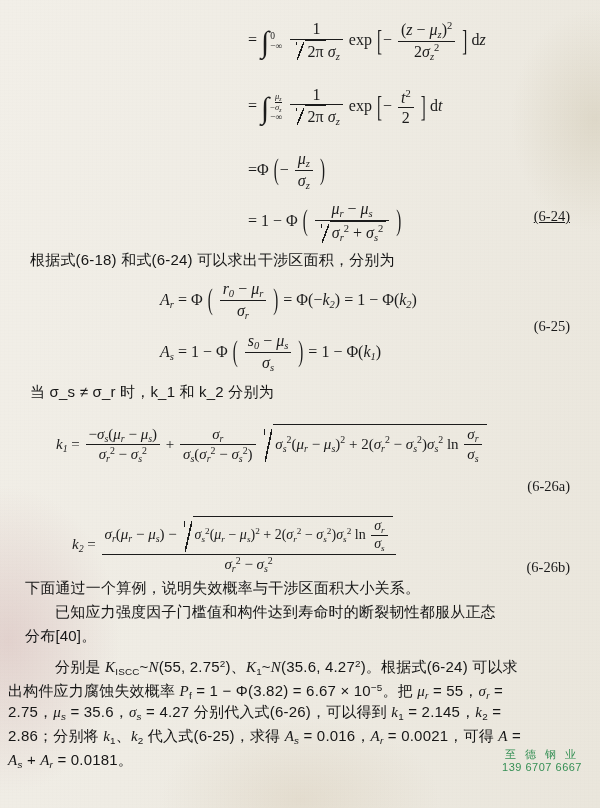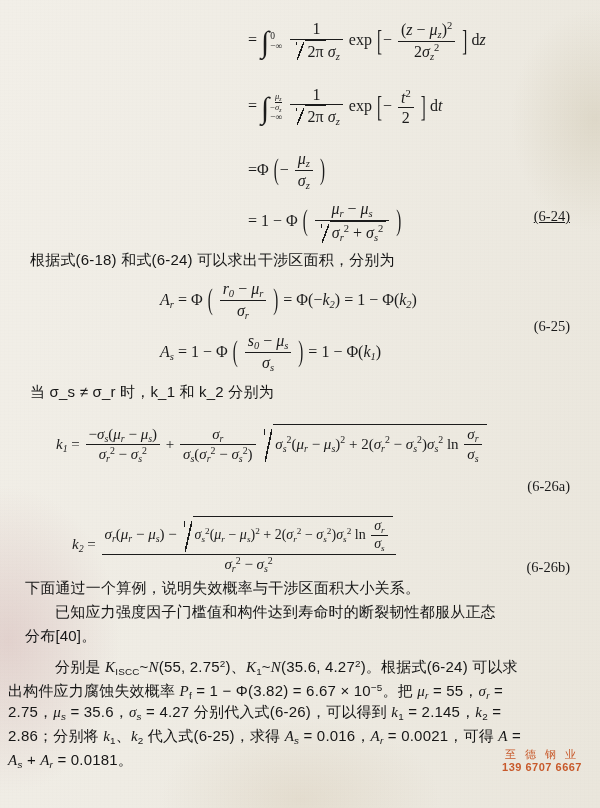--- a/index.html
+++ b/index.html
@@ -139,27 +139,27 @@
     font-size: 15px;
     margin: 0 1px;
   }
 
   
   .watermark {
     position: absolute;
     right: 18px;
     bottom: 34px;
     text-align: center;
-    color: #c2410c;
+    color: #15803d;
     font-family: "Liberation Sans", sans-serif;
     line-height: 13px;
     opacity: .85;
   }
   .watermark .wm1 { font-size: 11px; letter-spacing: 3px; }
-  .watermark .wm2 { font-size: 11px; letter-spacing: .5px; font-weight: bold; }
+  .watermark .wm2 { font-size: 11px; letter-spacing: .5px; }
 </style>
 </head>
 <body>
 
 <div class="page"></div>
 <div class="grain"></div>
 
 <div class="content">
 
   <div class="mathline" style="left:248px; top:20px; font-size:16px;">

